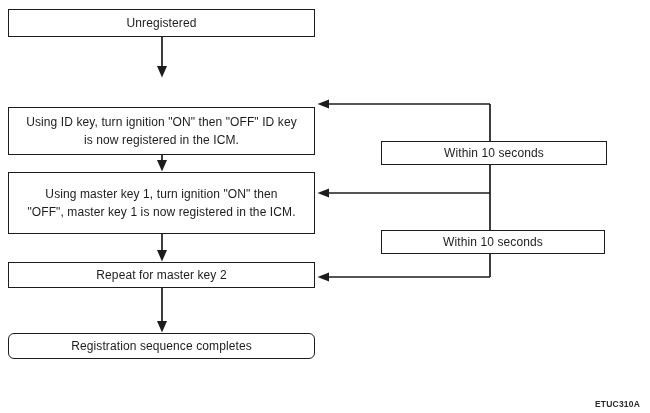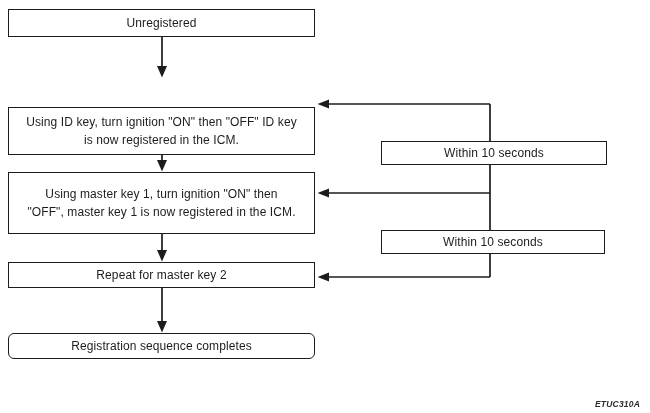--- a/index.html
+++ b/index.html
@@ -48,21 +48,20 @@
   #figure-code {
     position: absolute;
     left: 595px;
     top: 399px;
     font-size: 8.5px;
     font-weight: bold;
     letter-spacing: 0.2px;
     color: #2b2b2b;
     z-index: 2;
     white-space: nowrap;
-    font-style: italic;
   }
   .stroke {
     stroke: #1c1c1c;
     stroke-width: 1.7;
     fill: none;
   }
   .head {
     fill: #1c1c1c;
     stroke: none;
   }

